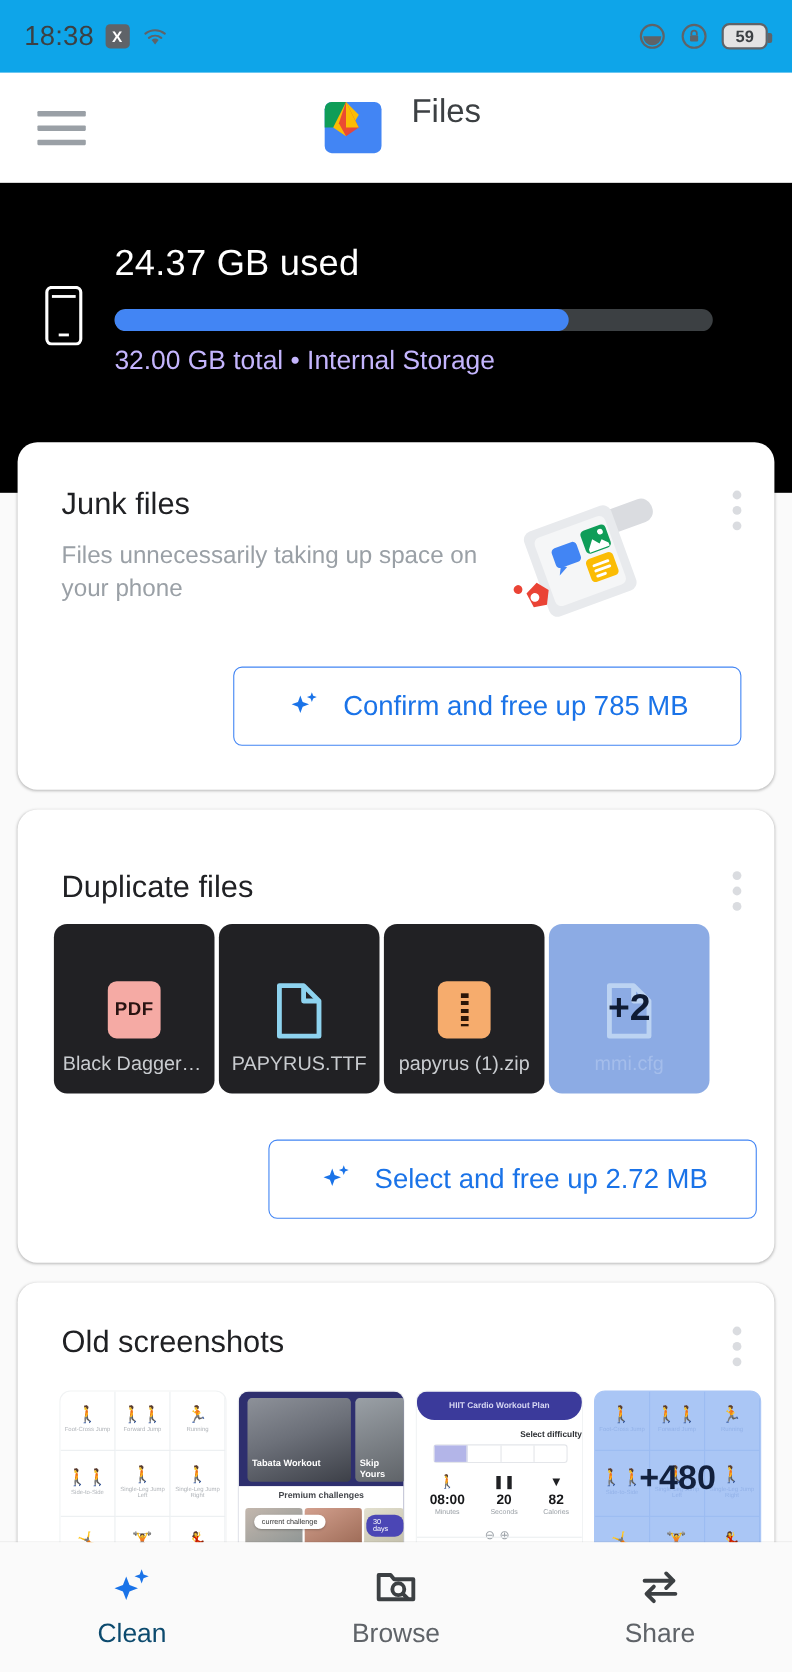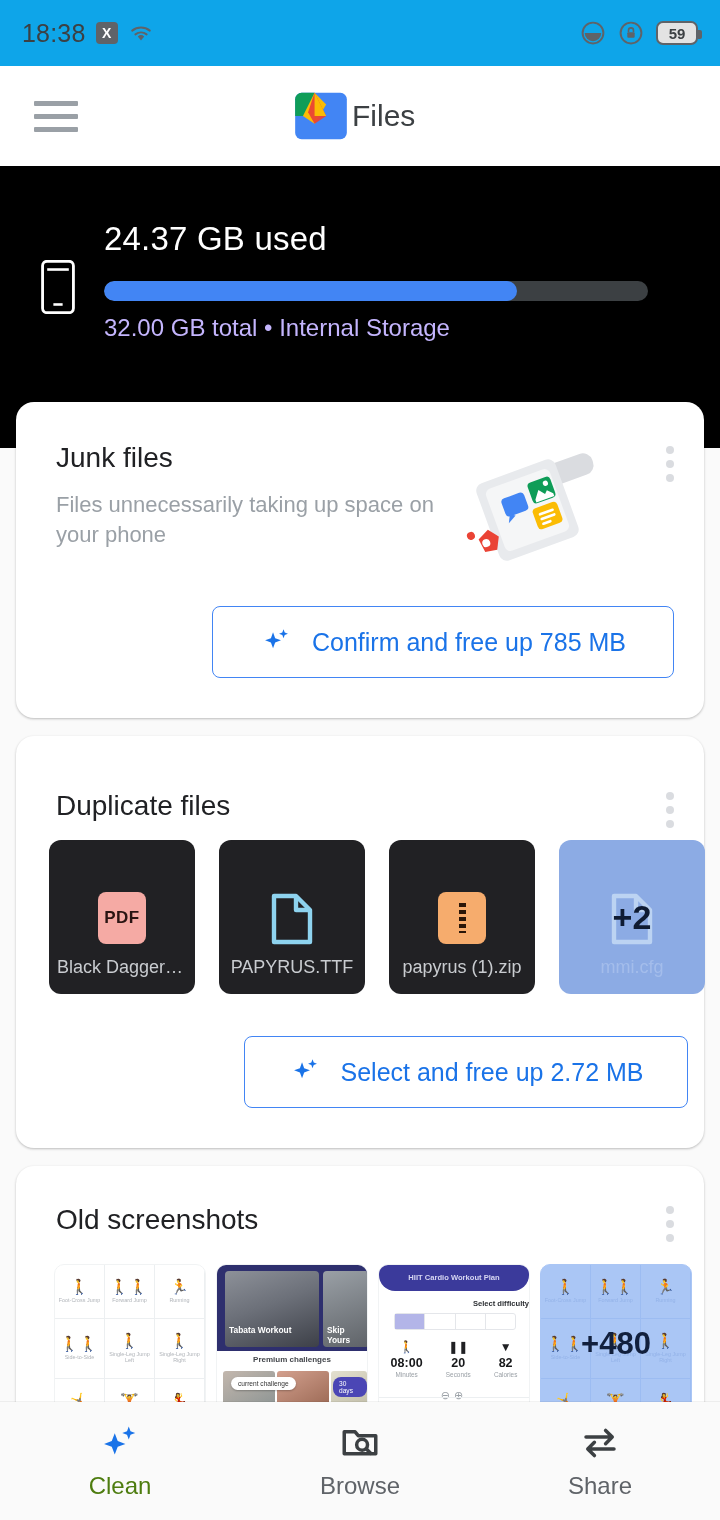--- a/index.html
+++ b/index.html
@@ -35,21 +35,21 @@
     width:4px; height:9px; background:#5f6368; border-radius:0 2px 2px 0;
   }
 
   
   .appbar {
     position:absolute; top:66px; left:0; width:720px; height:100px;
     background:#ffffff; display:flex; align-items:center; z-index:25;
   }
   .hamburger { margin-left:34px; width:44px; display:flex; flex-direction:column; gap:8px; cursor:pointer; }
   .hamburger i { display:block; height:5px; background:#9aa0a6; border-radius:1px; }
-  .brand { position:absolute; left:290px; display:flex; align-items:center; }
+  .brand { position:absolute; left:290px; display:flex; align-items:flex-start; gap:22px; }
   .brand-title { font-size:30px; color:#3c4043; }
 
   
   .hero {
     position:absolute; top:166px; left:0; width:720px; height:282px;
     background:#000000; z-index:5;
   }
   .hero-phone { position:absolute; left:40px; top:262px; }
   .hero-used {
     position:absolute; left:104px; top:54px;
@@ -90,21 +90,21 @@
   
   #junk-card { top:402px; height:316px; }
   #junk-card .card-title { position:absolute; left:40px; top:40px; }
   #junk-card .card-sub  { position:absolute; left:40px; top:78px; width:380px; }
   .junk-illo { position:absolute; right:82px; top:42px; width:160px; height:130px; }
   #junk-card .cta { position:absolute; left:196px; top:204px; width:462px; }
 
   
   #dup-card { top:736px; height:412px; }
   #dup-card .card-title { position:absolute; left:40px; top:54px; }
-  .tile-row { position:absolute; left:33px; top:104px; display:flex; gap:24px; }
+  .tile-row { position:absolute; left:33px; top:104px; display:flex; gap:4px; }
   .tile {
     width:146px; height:154px; border-radius:12px; background:#212124;
     position:relative; overflow:hidden; cursor:pointer;
   }
   .tile-ico { position:absolute; left:50%; top:52px; transform:translateX(-50%); }
   .tile-name {
     position:absolute; left:0; right:0; bottom:16px; text-align:center;
     font-size:18px; color:#c9ccd0; padding:0 8px;
     white-space:nowrap; overflow:hidden; text-overflow:ellipsis;
   }
@@ -204,21 +204,21 @@
   .bottomnav {
     position:absolute; left:0; bottom:0; width:720px; height:118px;
     background:#fafafa; display:flex; z-index:40;
     box-shadow:0 -1px 0 rgba(0,0,0,.05);
   }
   .navitem {
     flex:1; display:flex; flex-direction:column; align-items:center;
     justify-content:center; gap:8px; cursor:pointer;
   }
   .navitem .lbl { font-size:24px; color:#5f6368; }
-  .navitem.active .lbl { color:#4d7c0f; }
+  .navitem.active .lbl { color:#0c4a6e; }
 </style>
 </head>
 <body>
 
 <div id="app">
 
   <div class="statusbar">
     <div class="sb-left">
       <span class="sb-time">18:38</span>
       <span class="sb-x">X</span>

